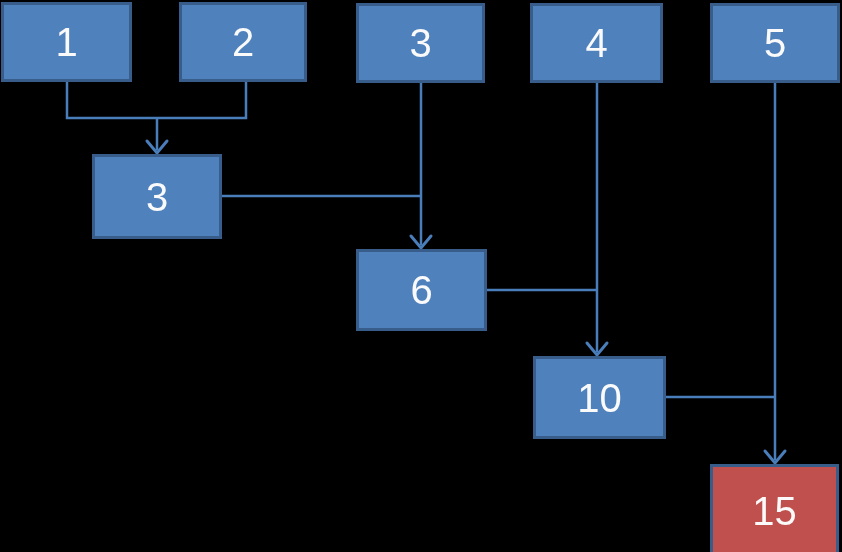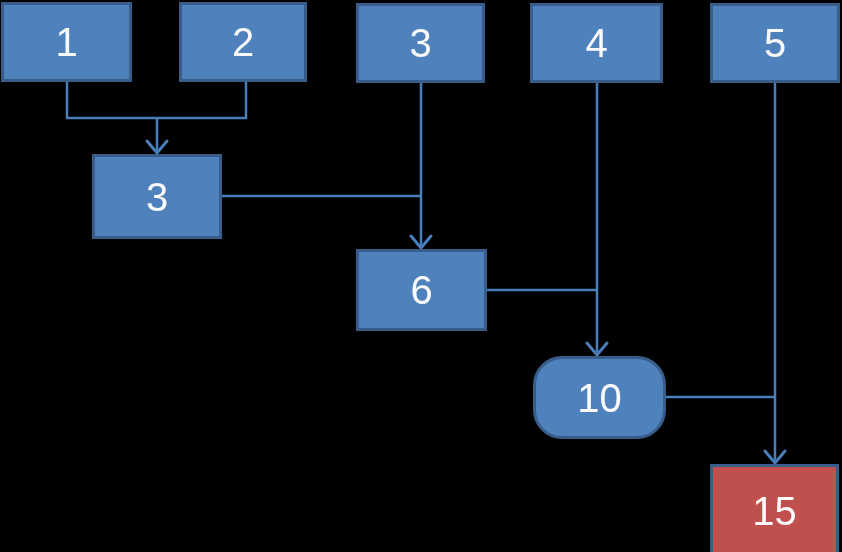--- a/index.html
+++ b/index.html
@@ -48,21 +48,21 @@
     background: var(--final-fill, #c0504d);
   }
   
   #node-input-1 { left: 1px;   top: 2px;   width: 131px; height: 80px; }
   #node-input-2 { left: 179px; top: 2px;   width: 128px; height: 80px; }
   #node-input-3 { left: 356px; top: 3px;   width: 129px; height: 80px; }
   #node-input-4 { left: 530px; top: 3px;   width: 133px; height: 80px; }
   #node-input-5 { left: 710px; top: 3px;   width: 130px; height: 80px; }
   #node-sum-3   { left: 92px;  top: 154px; width: 130px; height: 85px; }
   #node-sum-6   { left: 356px; top: 249px; width: 131px; height: 82px; }
-  #node-sum-10  { left: 533px; top: 356px; width: 133px; height: 83px; border-radius: 29px; }
+  #node-sum-10  { left: 533px; top: 356px; width: 133px; height: 83px; }
   #node-sum-15  { left: 710px; top: 464px; width: 129px; height: 93px; }
 </style>
 </head>
 <body>
 
 <div class="stage">
 
   <svg class="wires" width="842" height="552" viewBox="0 0 842 552" aria-hidden="true">
     <g class="stroke-group">
 

